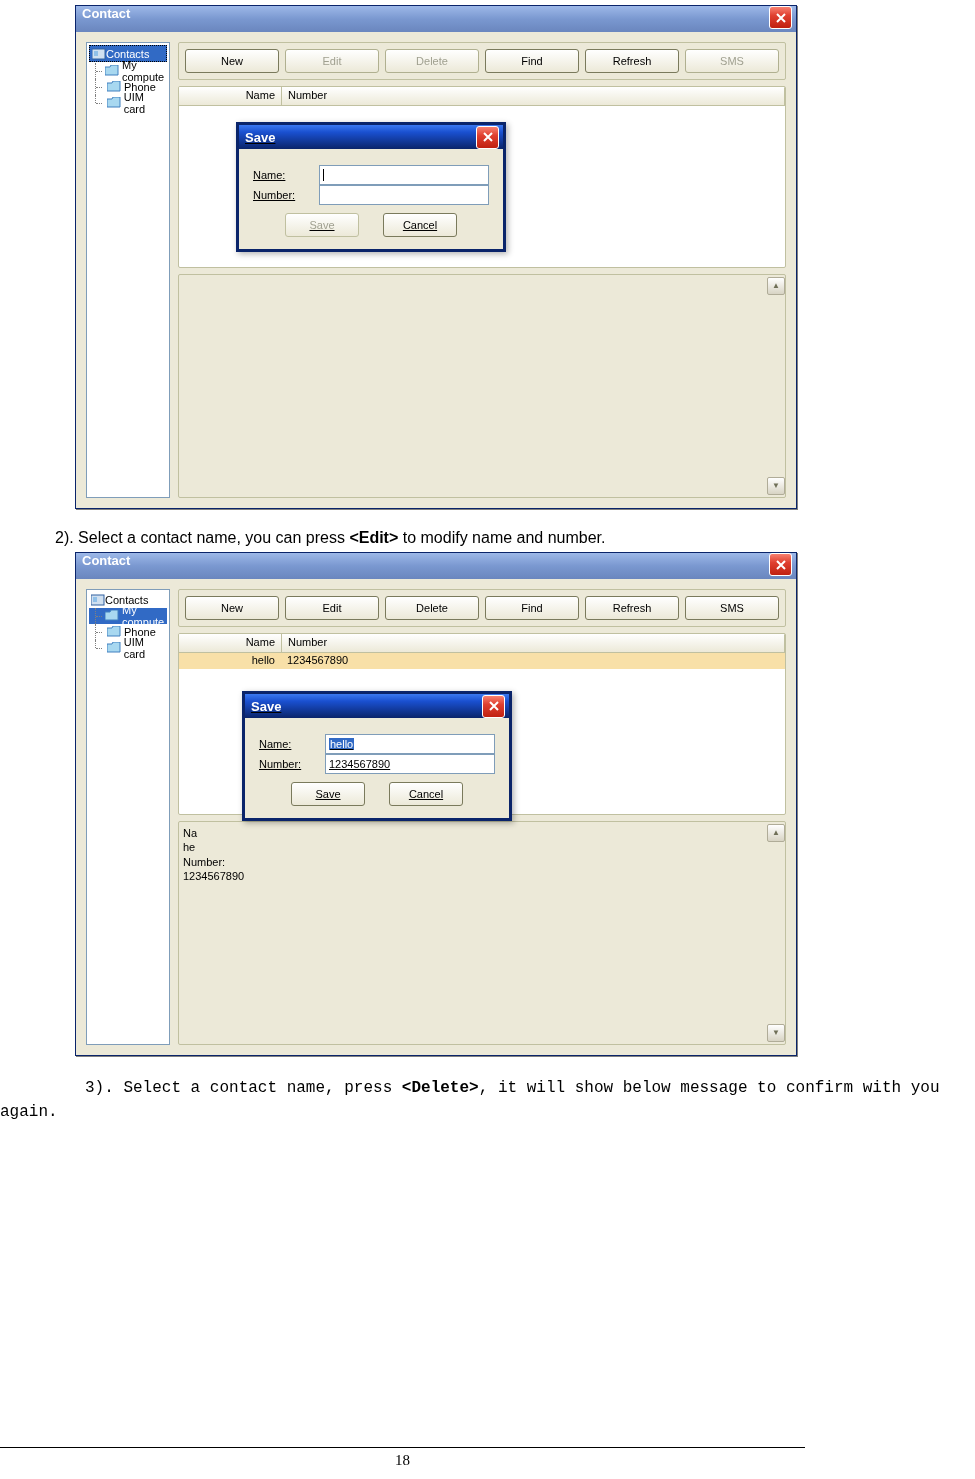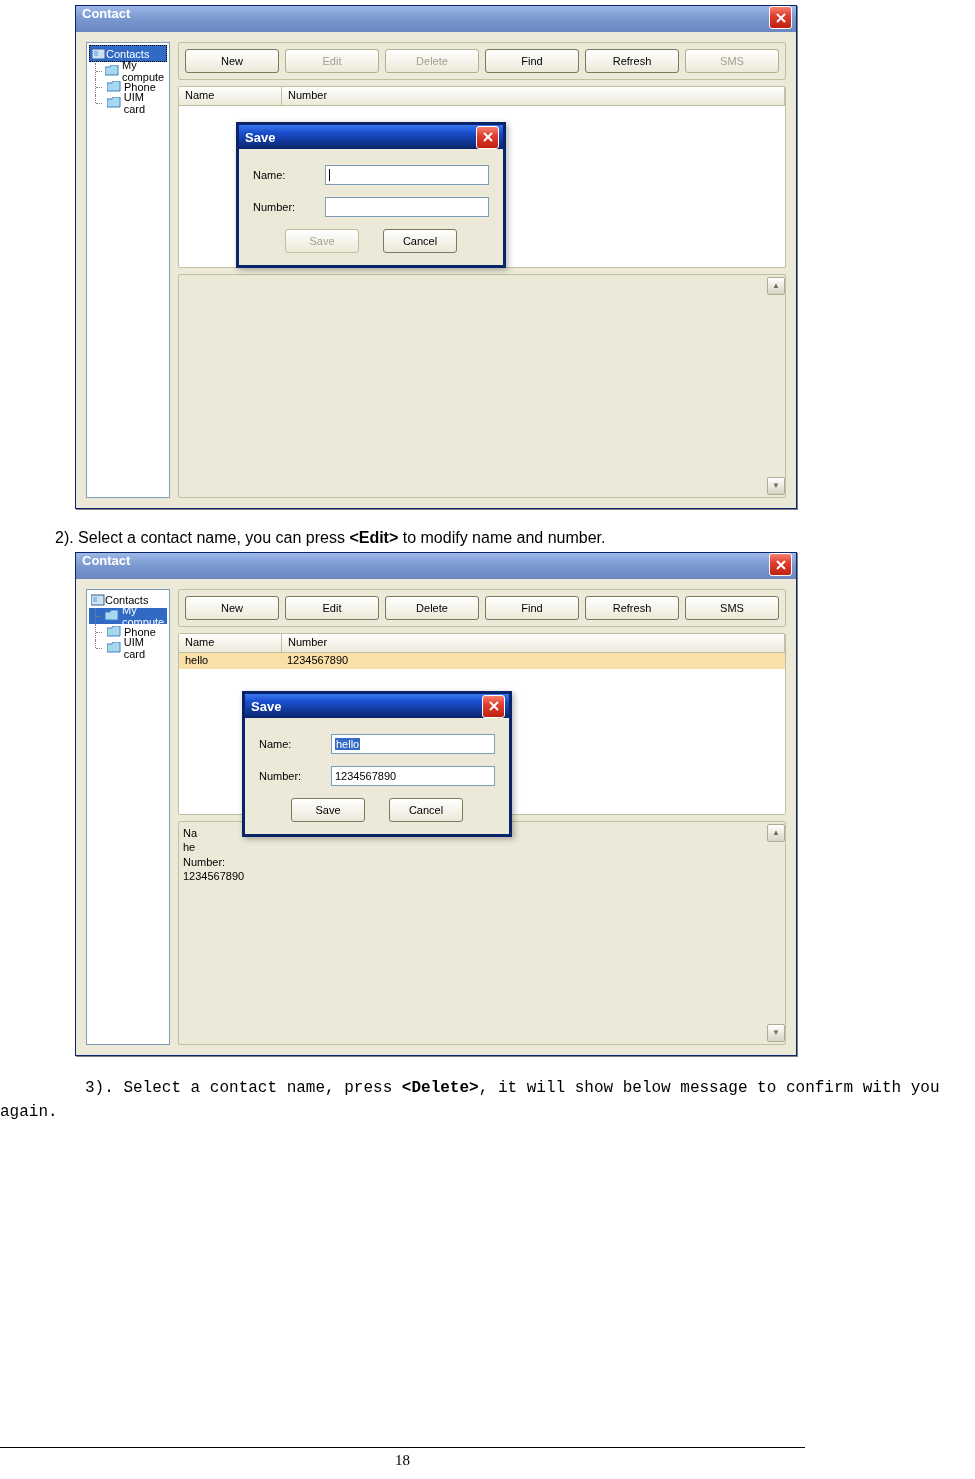--- a/index.html
+++ b/index.html
@@ -190,21 +190,21 @@
     display: flex;
     background: linear-gradient(to bottom,#fff,#ece9d8);
     border-bottom: 1px solid #c0c0a0;
     height: 18px;
     font-size: 11px;
   }
   .list-header > div {
     padding: 2px 6px;
     border-right: 1px solid #c0c0a0;
   }
-  .col-name { width: 90px; }
+  .col-name { width: 90px; text-align: right; }
   .col-number { flex: 1; }
   .list-body { flex: 1; }
   .list-row {
     display: flex;
     font-size: 11px;
     height: 16px;
   }
   .list-row.selected { background: #f8e0a8; }
   .list-row > div { padding: 1px 6px; }
   .detail-panel {
@@ -242,39 +242,39 @@
     color: #707058;
   }
 
   
   .save-dialog {
     position: absolute;
     width: 264px;
     border: 3px solid #0a246a;
     background: #ece9d8;
     box-shadow: 2px 2px 6px rgba(0,0,0,.3);
+    text-decoration: underline;
   }
   .save-titlebar {
     height: 24px;
     background: linear-gradient(to bottom, #3a78f0 0%, #1a50d0 30%, #0a246a 100%);
     display: flex;
     align-items: center;
     padding: 0 4px 0 6px;
     color: #fff;
     font-weight: bold;
     font-size: 13px;
   }
   .save-body {
     padding: 16px 14px 12px 14px;
   }
   .form-row {
     display: flex;
     align-items: center;
-    margin-bottom: 12px;
-    gap: 20px;
+    gap: 14px;
   }
   .form-label {
     width: 52px;
     font-size: 11px;
   }
   .text-input {
     flex: 1;
     height: 18px;
     border: 1px solid #7f9db9;
     background: #fff;

